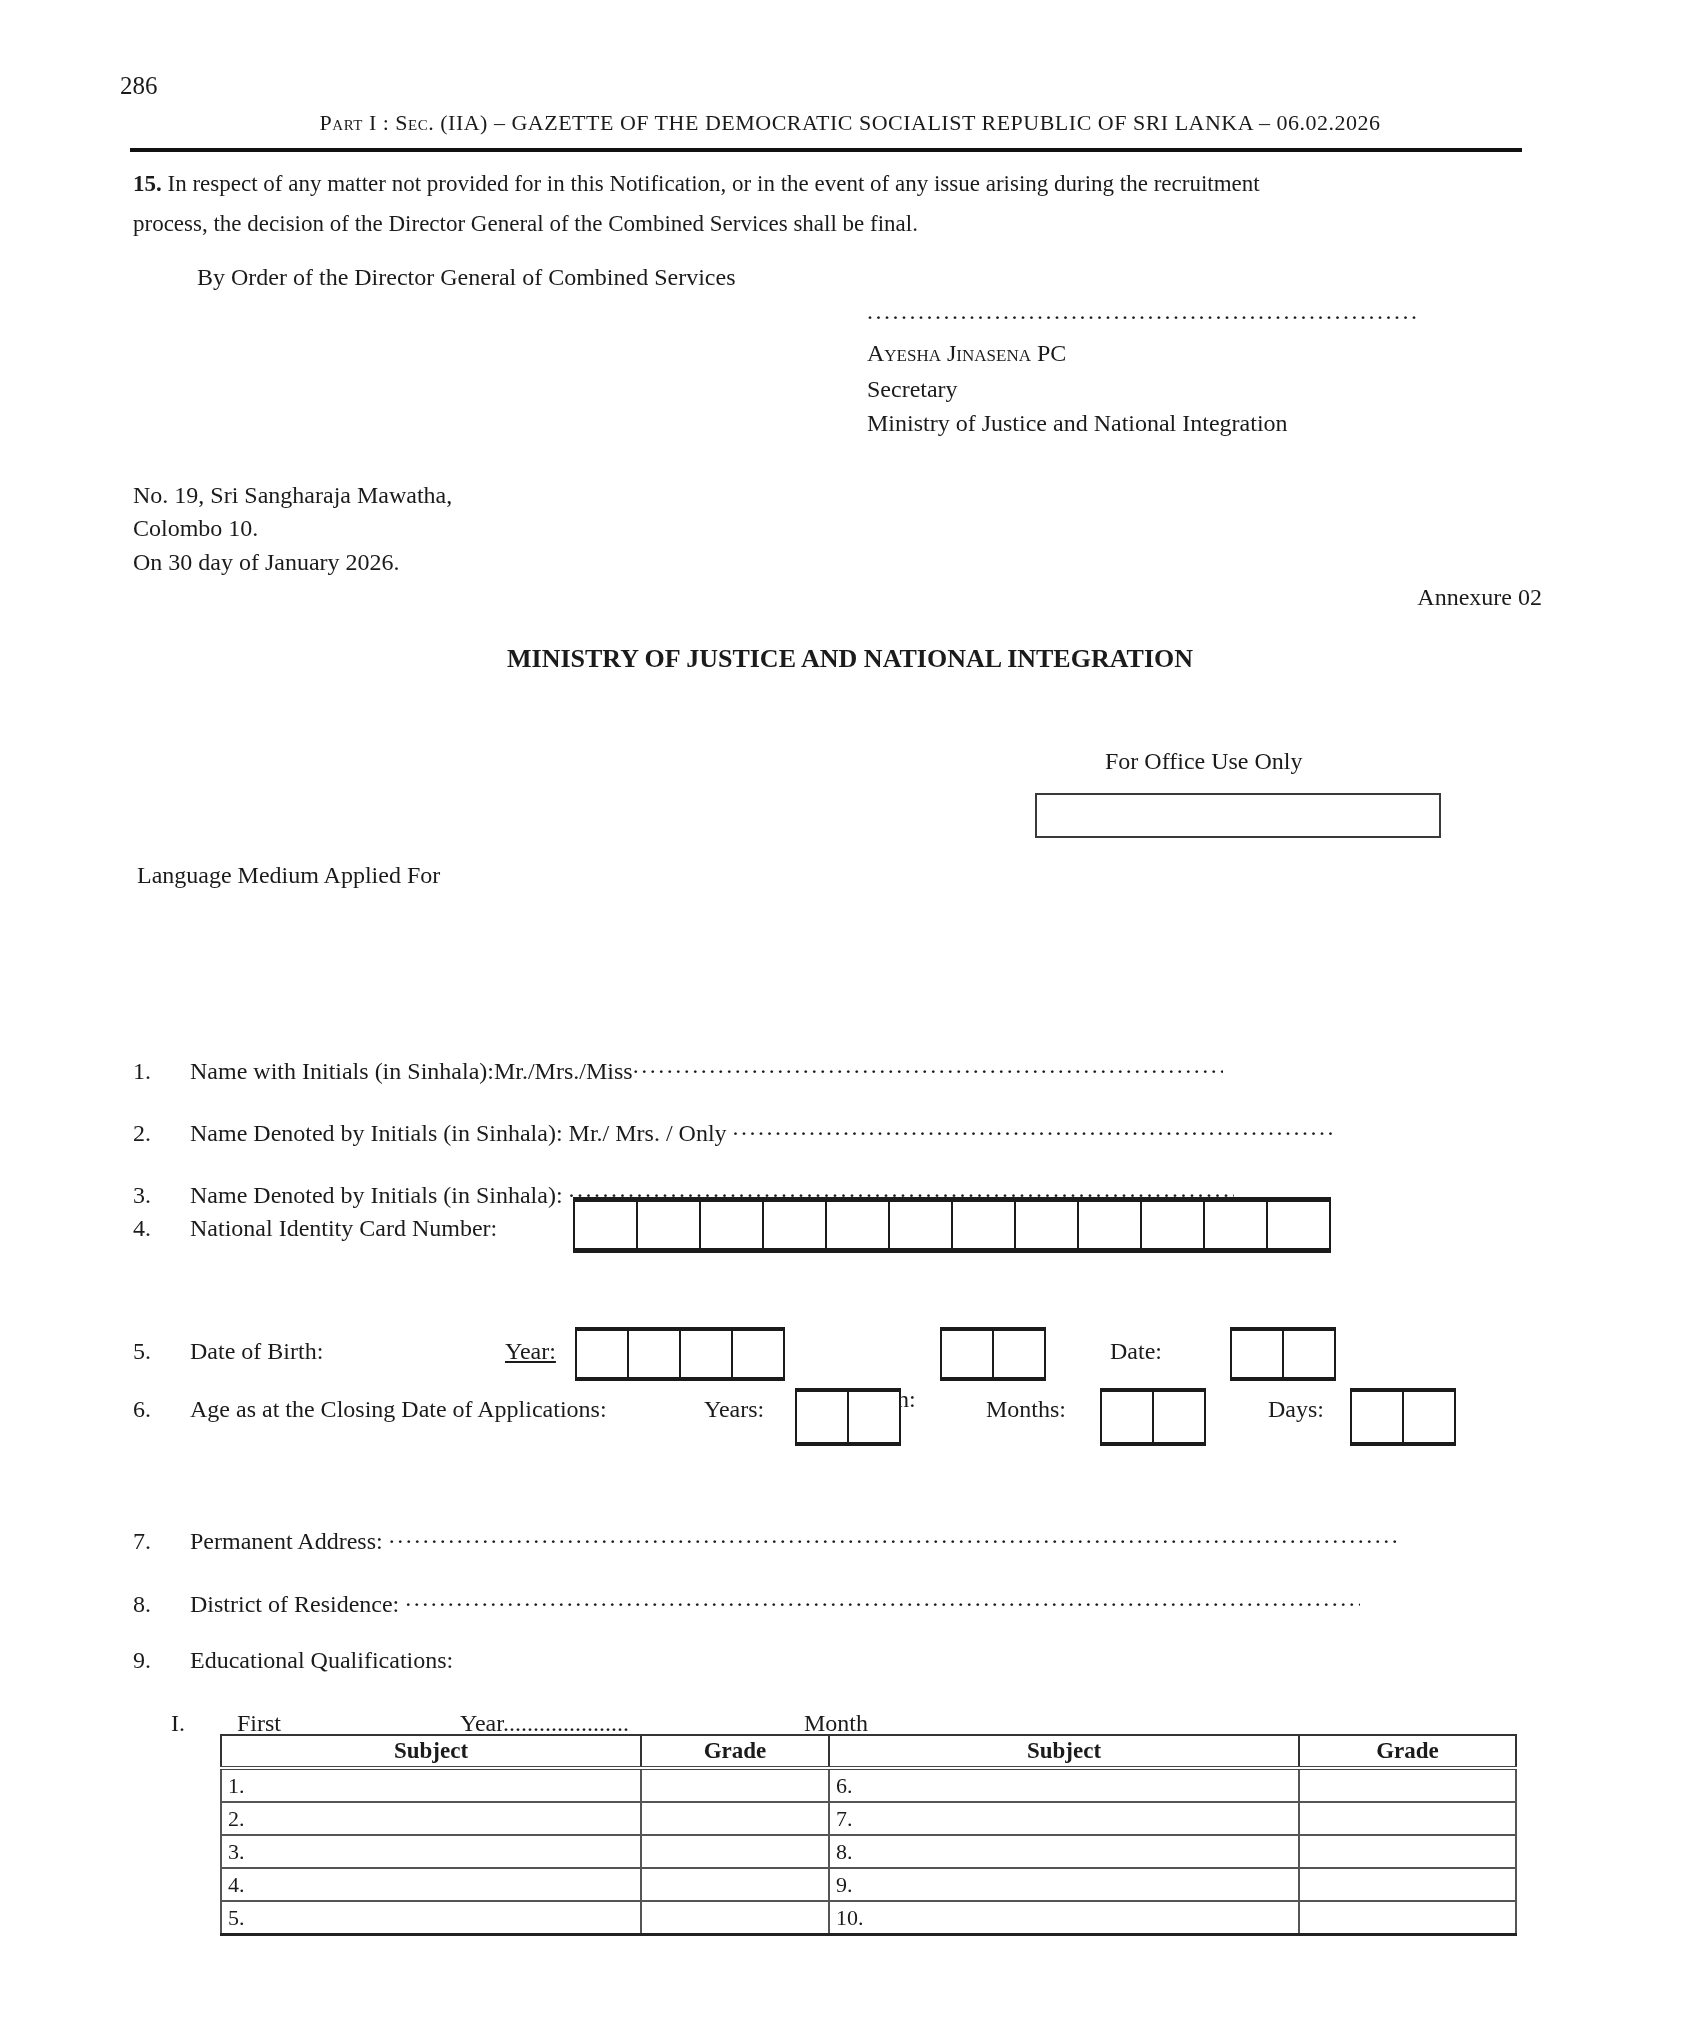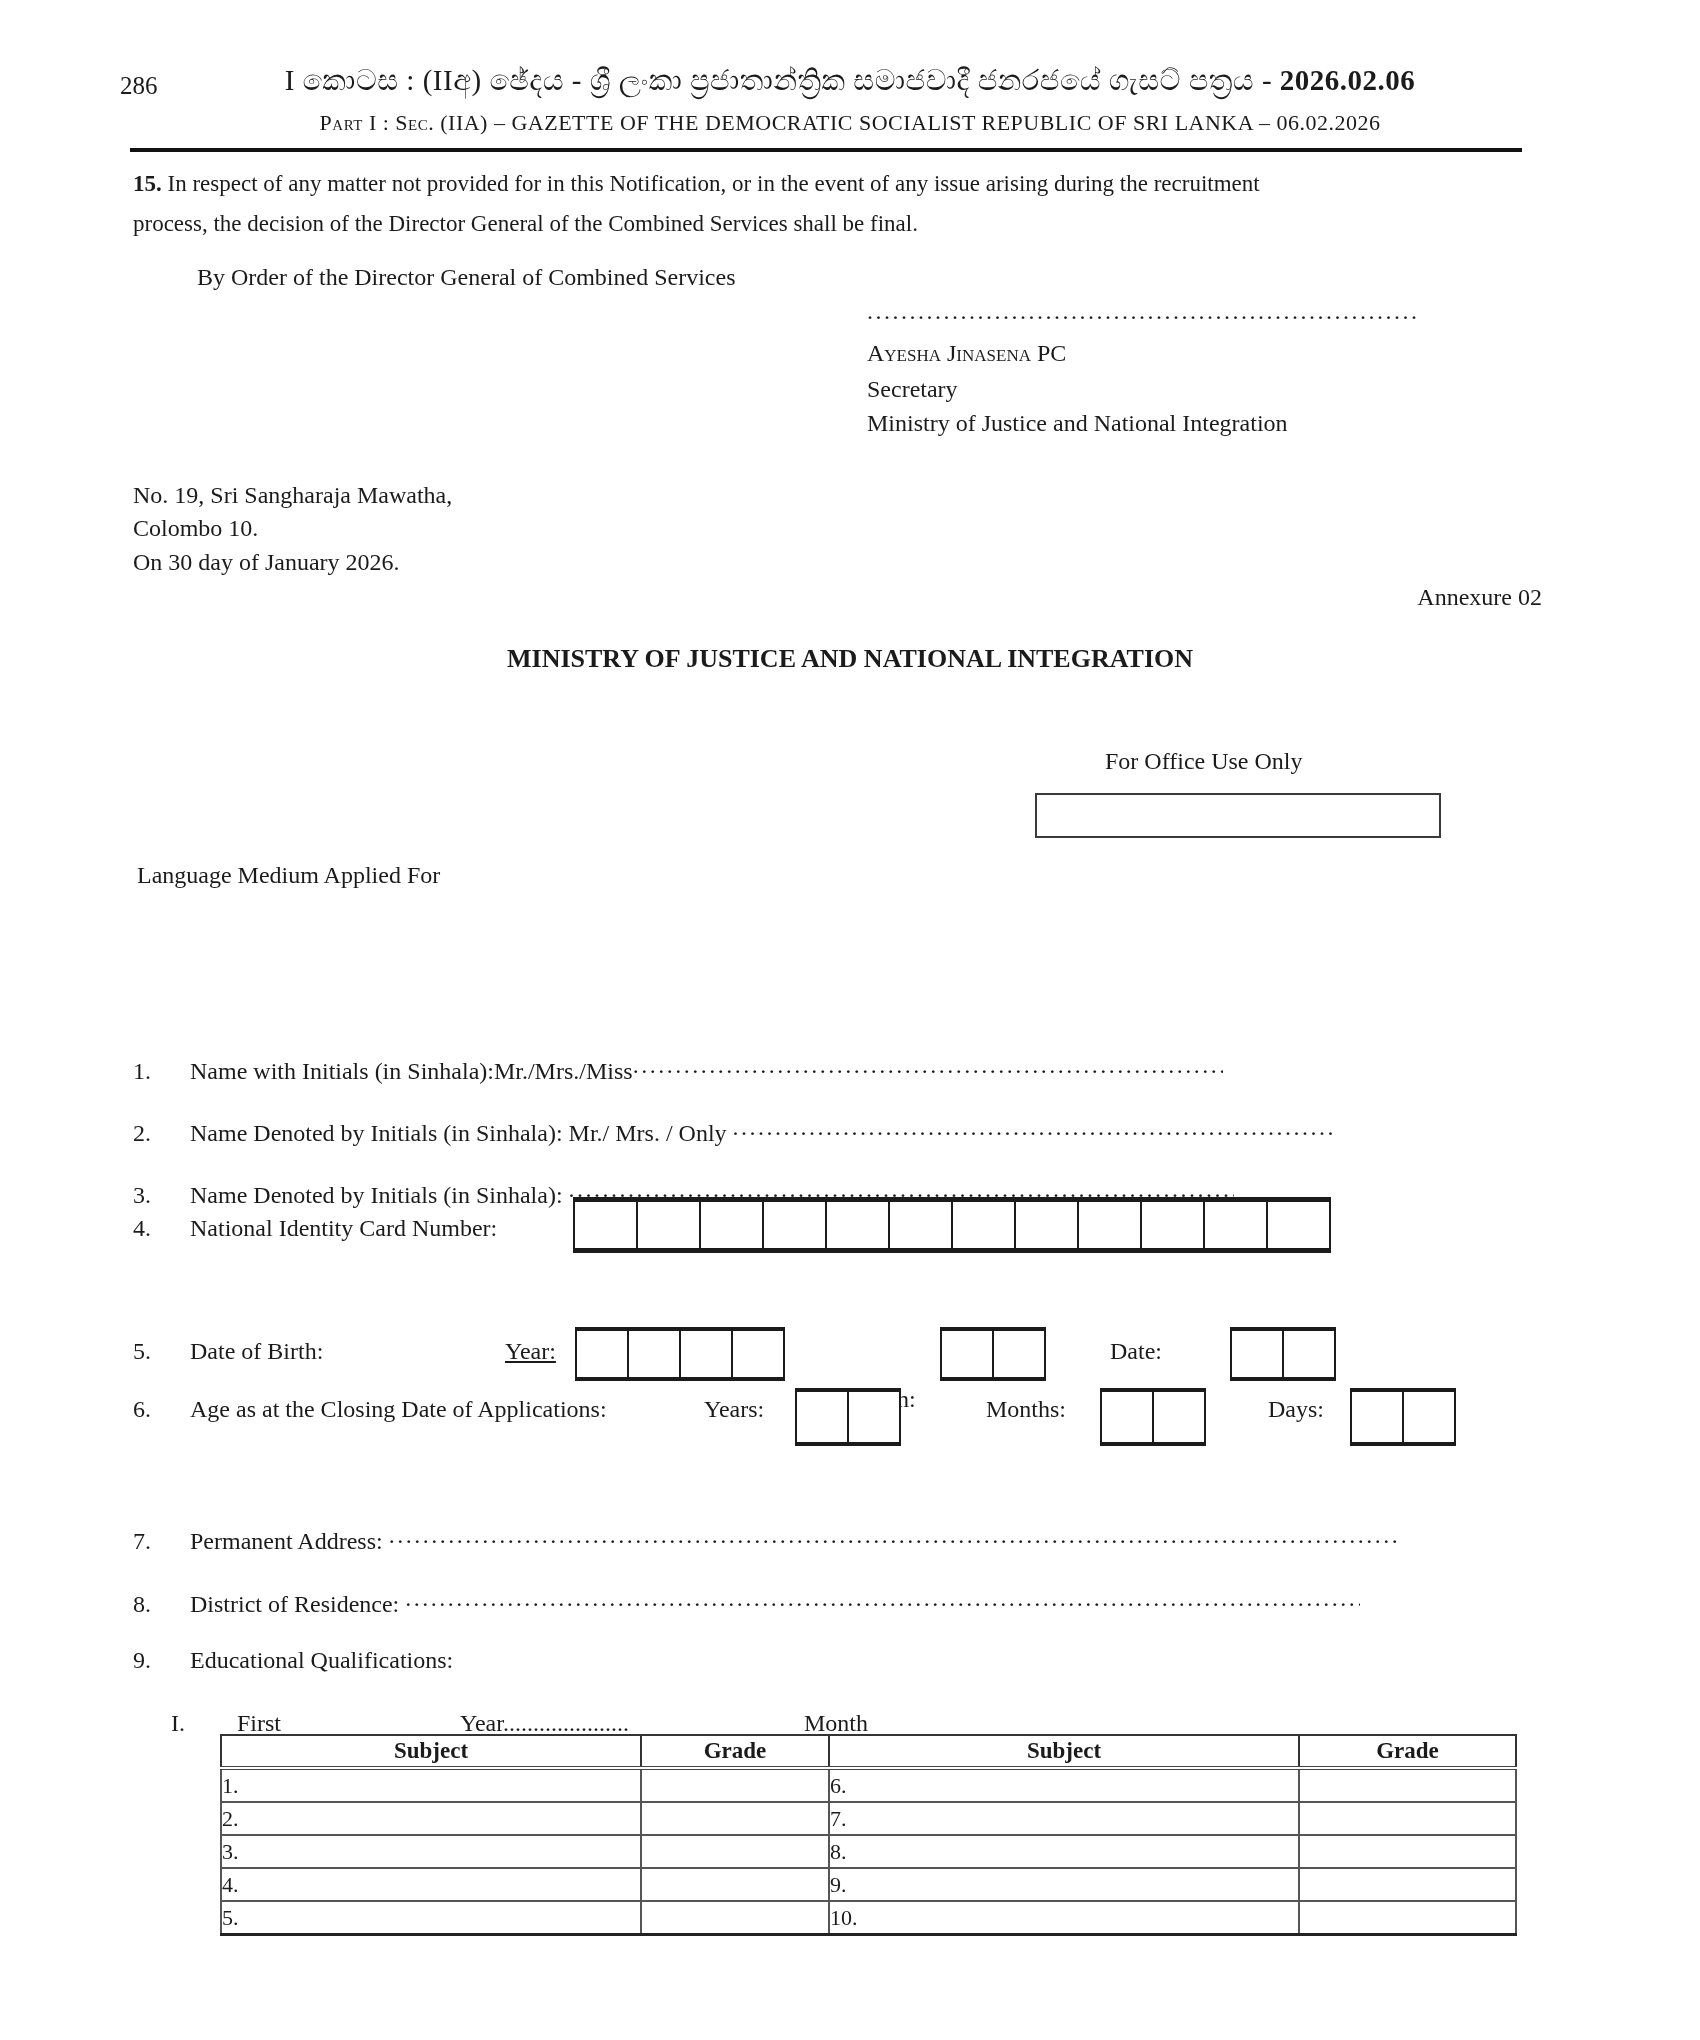--- a/index.html
+++ b/index.html
@@ -74,32 +74,31 @@
   .age-years{left:795px;top:1388px;} .age-months{left:1100px;top:1388px;} .age-days{left:1350px;top:1388px;}
   .agerow .cell{width:50px;height:50px;}
 
   .sitting{left:133px;top:1710px;font-size:24px;height:34px;}
   .sit-num{position:absolute;left:38px;top:0;}
   .sit-label{position:absolute;left:104px;top:0;}
   .sit-year{position:absolute;left:327px;top:0;}
   .sit-month{position:absolute;left:671px;top:0;}
 
   .grades{left:220px;top:1734px;border-collapse:collapse;table-layout:fixed;background:#fff;font-size:22px;}
-  .grades th,.grades td{border:2px solid #555;padding:0 0;overflow:hidden;}
+  .grades th,.grades td{border:2px solid #555;padding:0 6px;overflow:hidden;}
   .grades th{border-color:#333;font-size:23px;font-weight:bold;height:30px;border-bottom:4px double #444;}
   .grades td{height:31px;vertical-align:middle;text-align:left;}
   .grades tr:last-child td{border-bottom:3px solid #222;}
 </style>
 </head>
 <body>
 
 <div class="page">
 
   <div class="abs pageno">286</div>
-  <div class="abs center hdr-si"><span>I කොටස : (IIඅ) ඡේදය - ශ්‍රී ලංකා ප්‍රජාතාන්ත්‍රික සමාජවාදී ජනරජයේ ගැසට් පත්‍රය - </span><span class="bold">2026.02.06</span></div>
   <div class="abs center hdr-en sc">Part I : Sec. (IIA) – GAZETTE OF THE DEMOCRATIC SOCIALIST REPUBLIC OF SRI LANKA – 06.02.2026</div>
   <div class="abs rule"></div>
 
   <div class="abs clause">
     <div><span class="bold">15.</span> <span>In respect of any matter not provided for in this Notification, or in the event of any issue arising during the recruitment</span></div>
     <div>process, the decision of the Director General of the Combined Services shall be final.</div>
   </div>
 
   <div class="abs byorder">By Order of the Director General of Combined Services</div>
 

